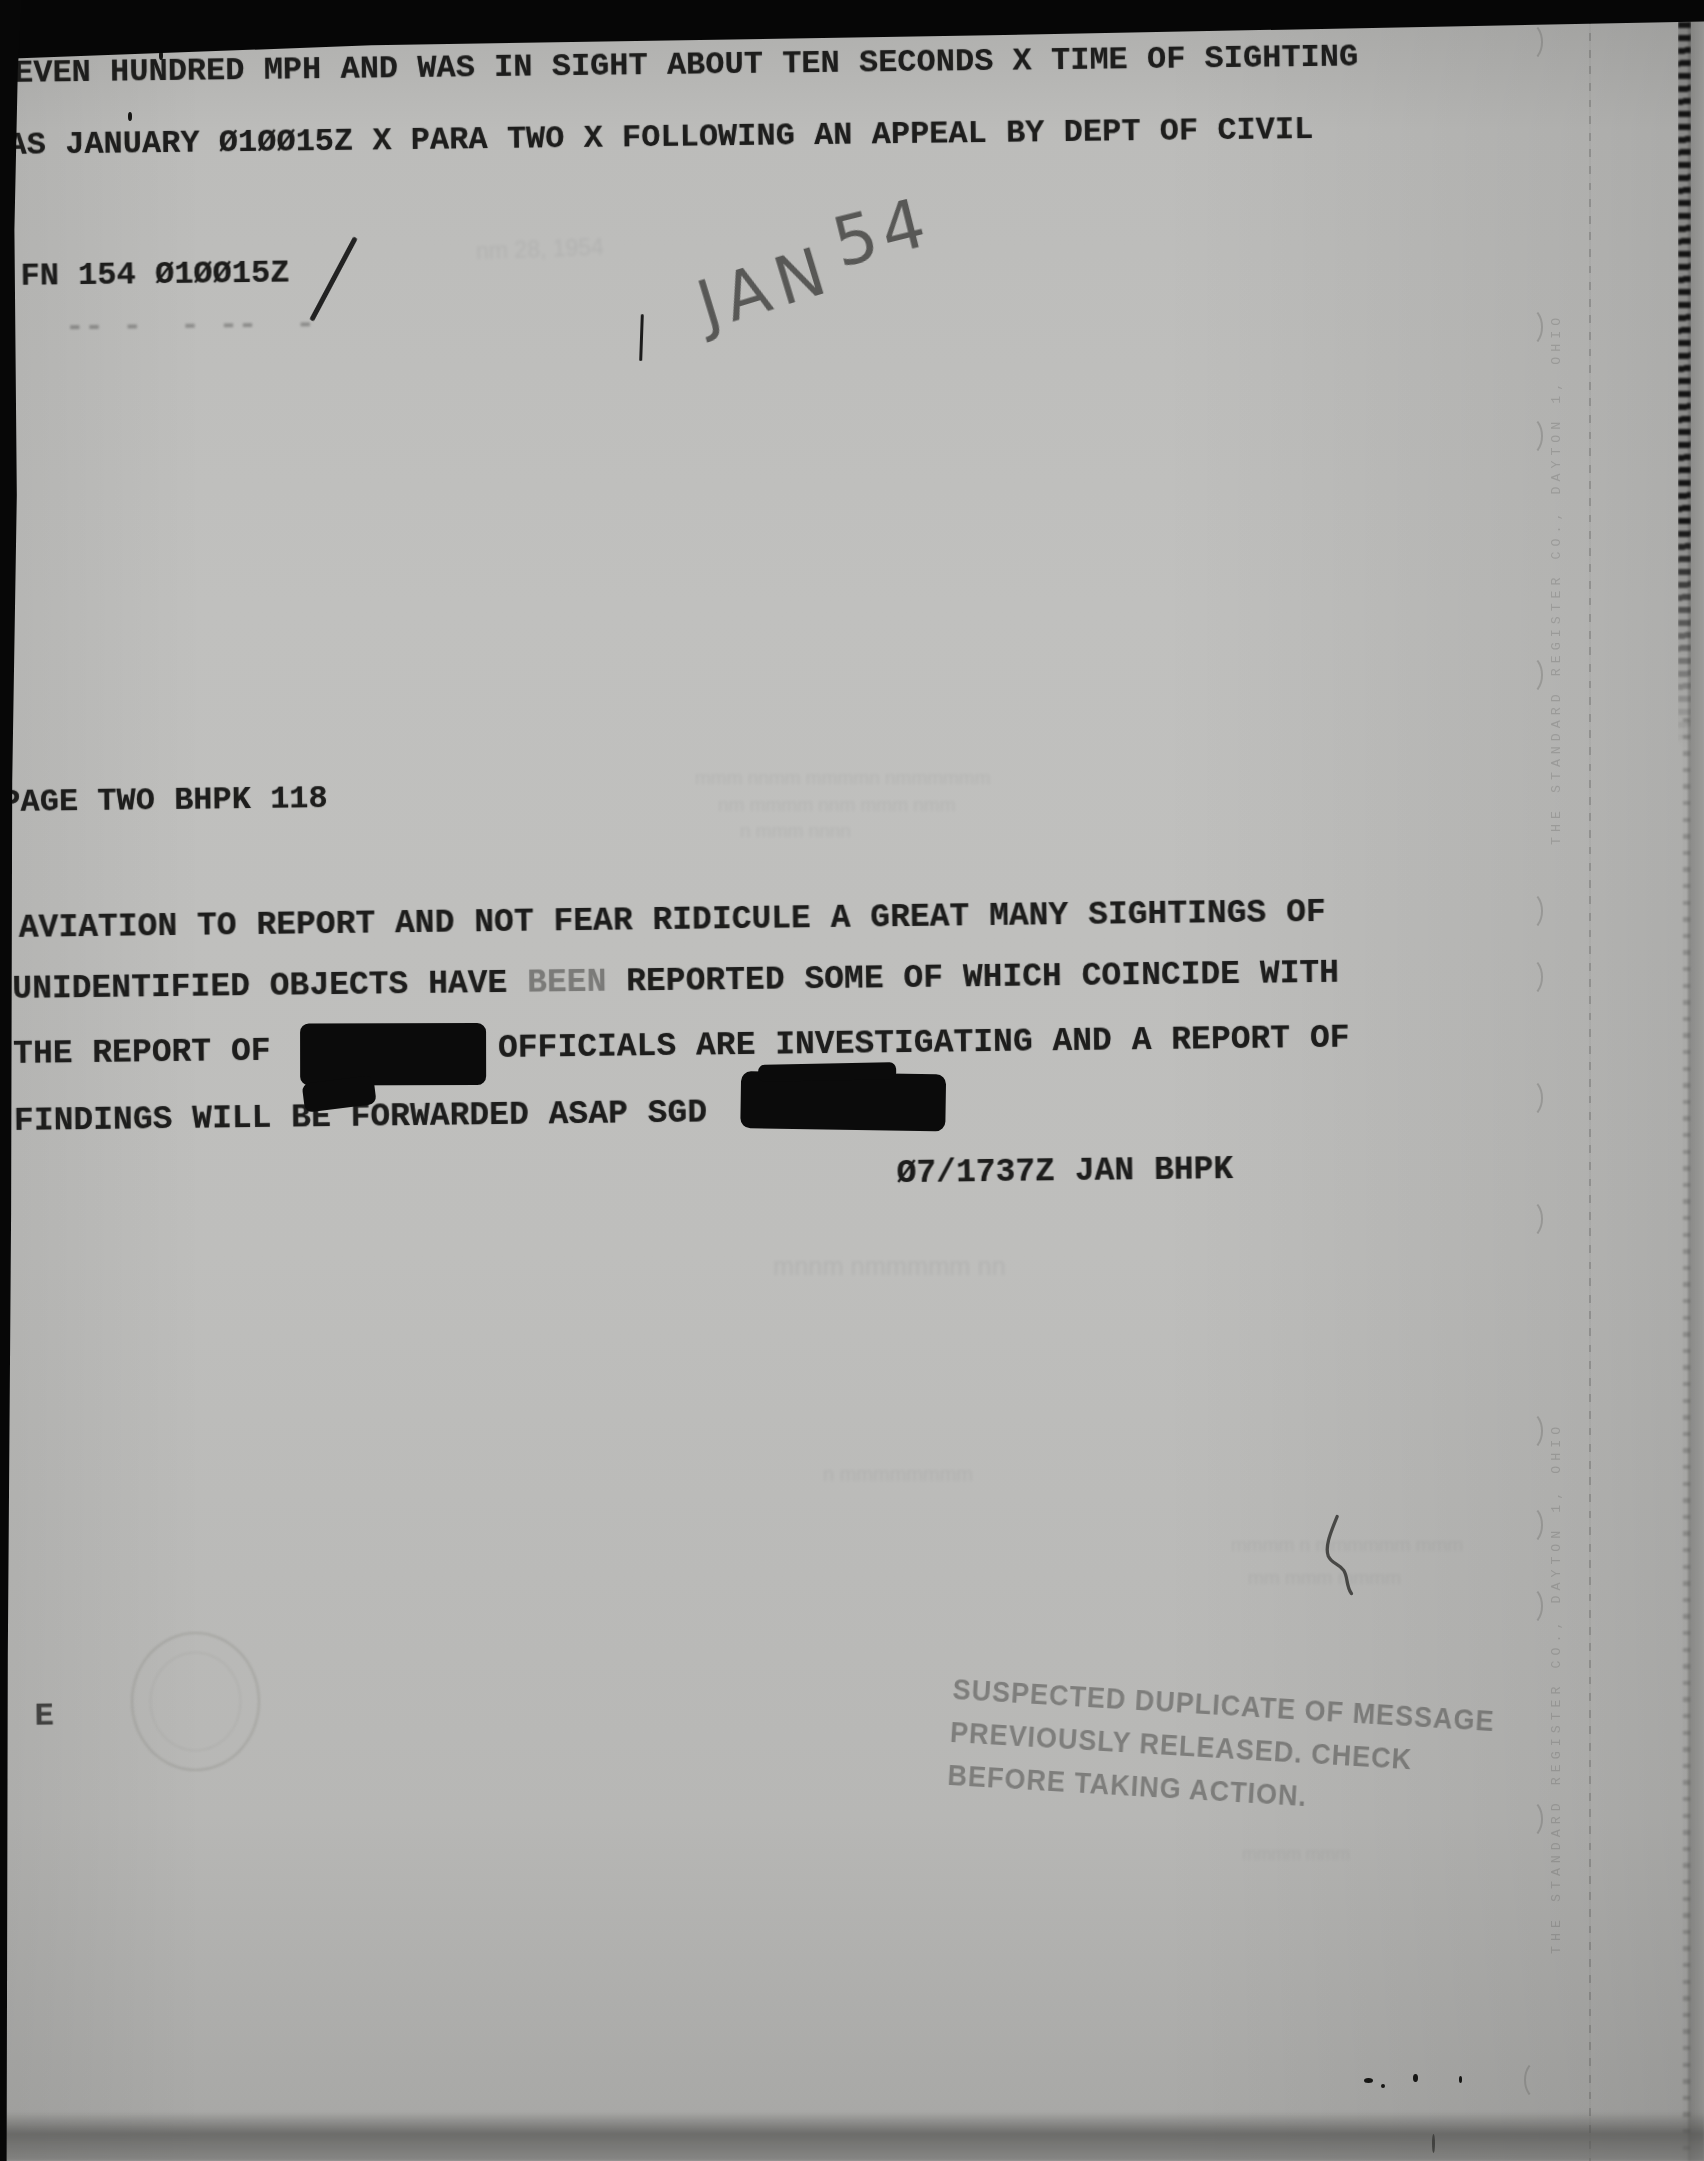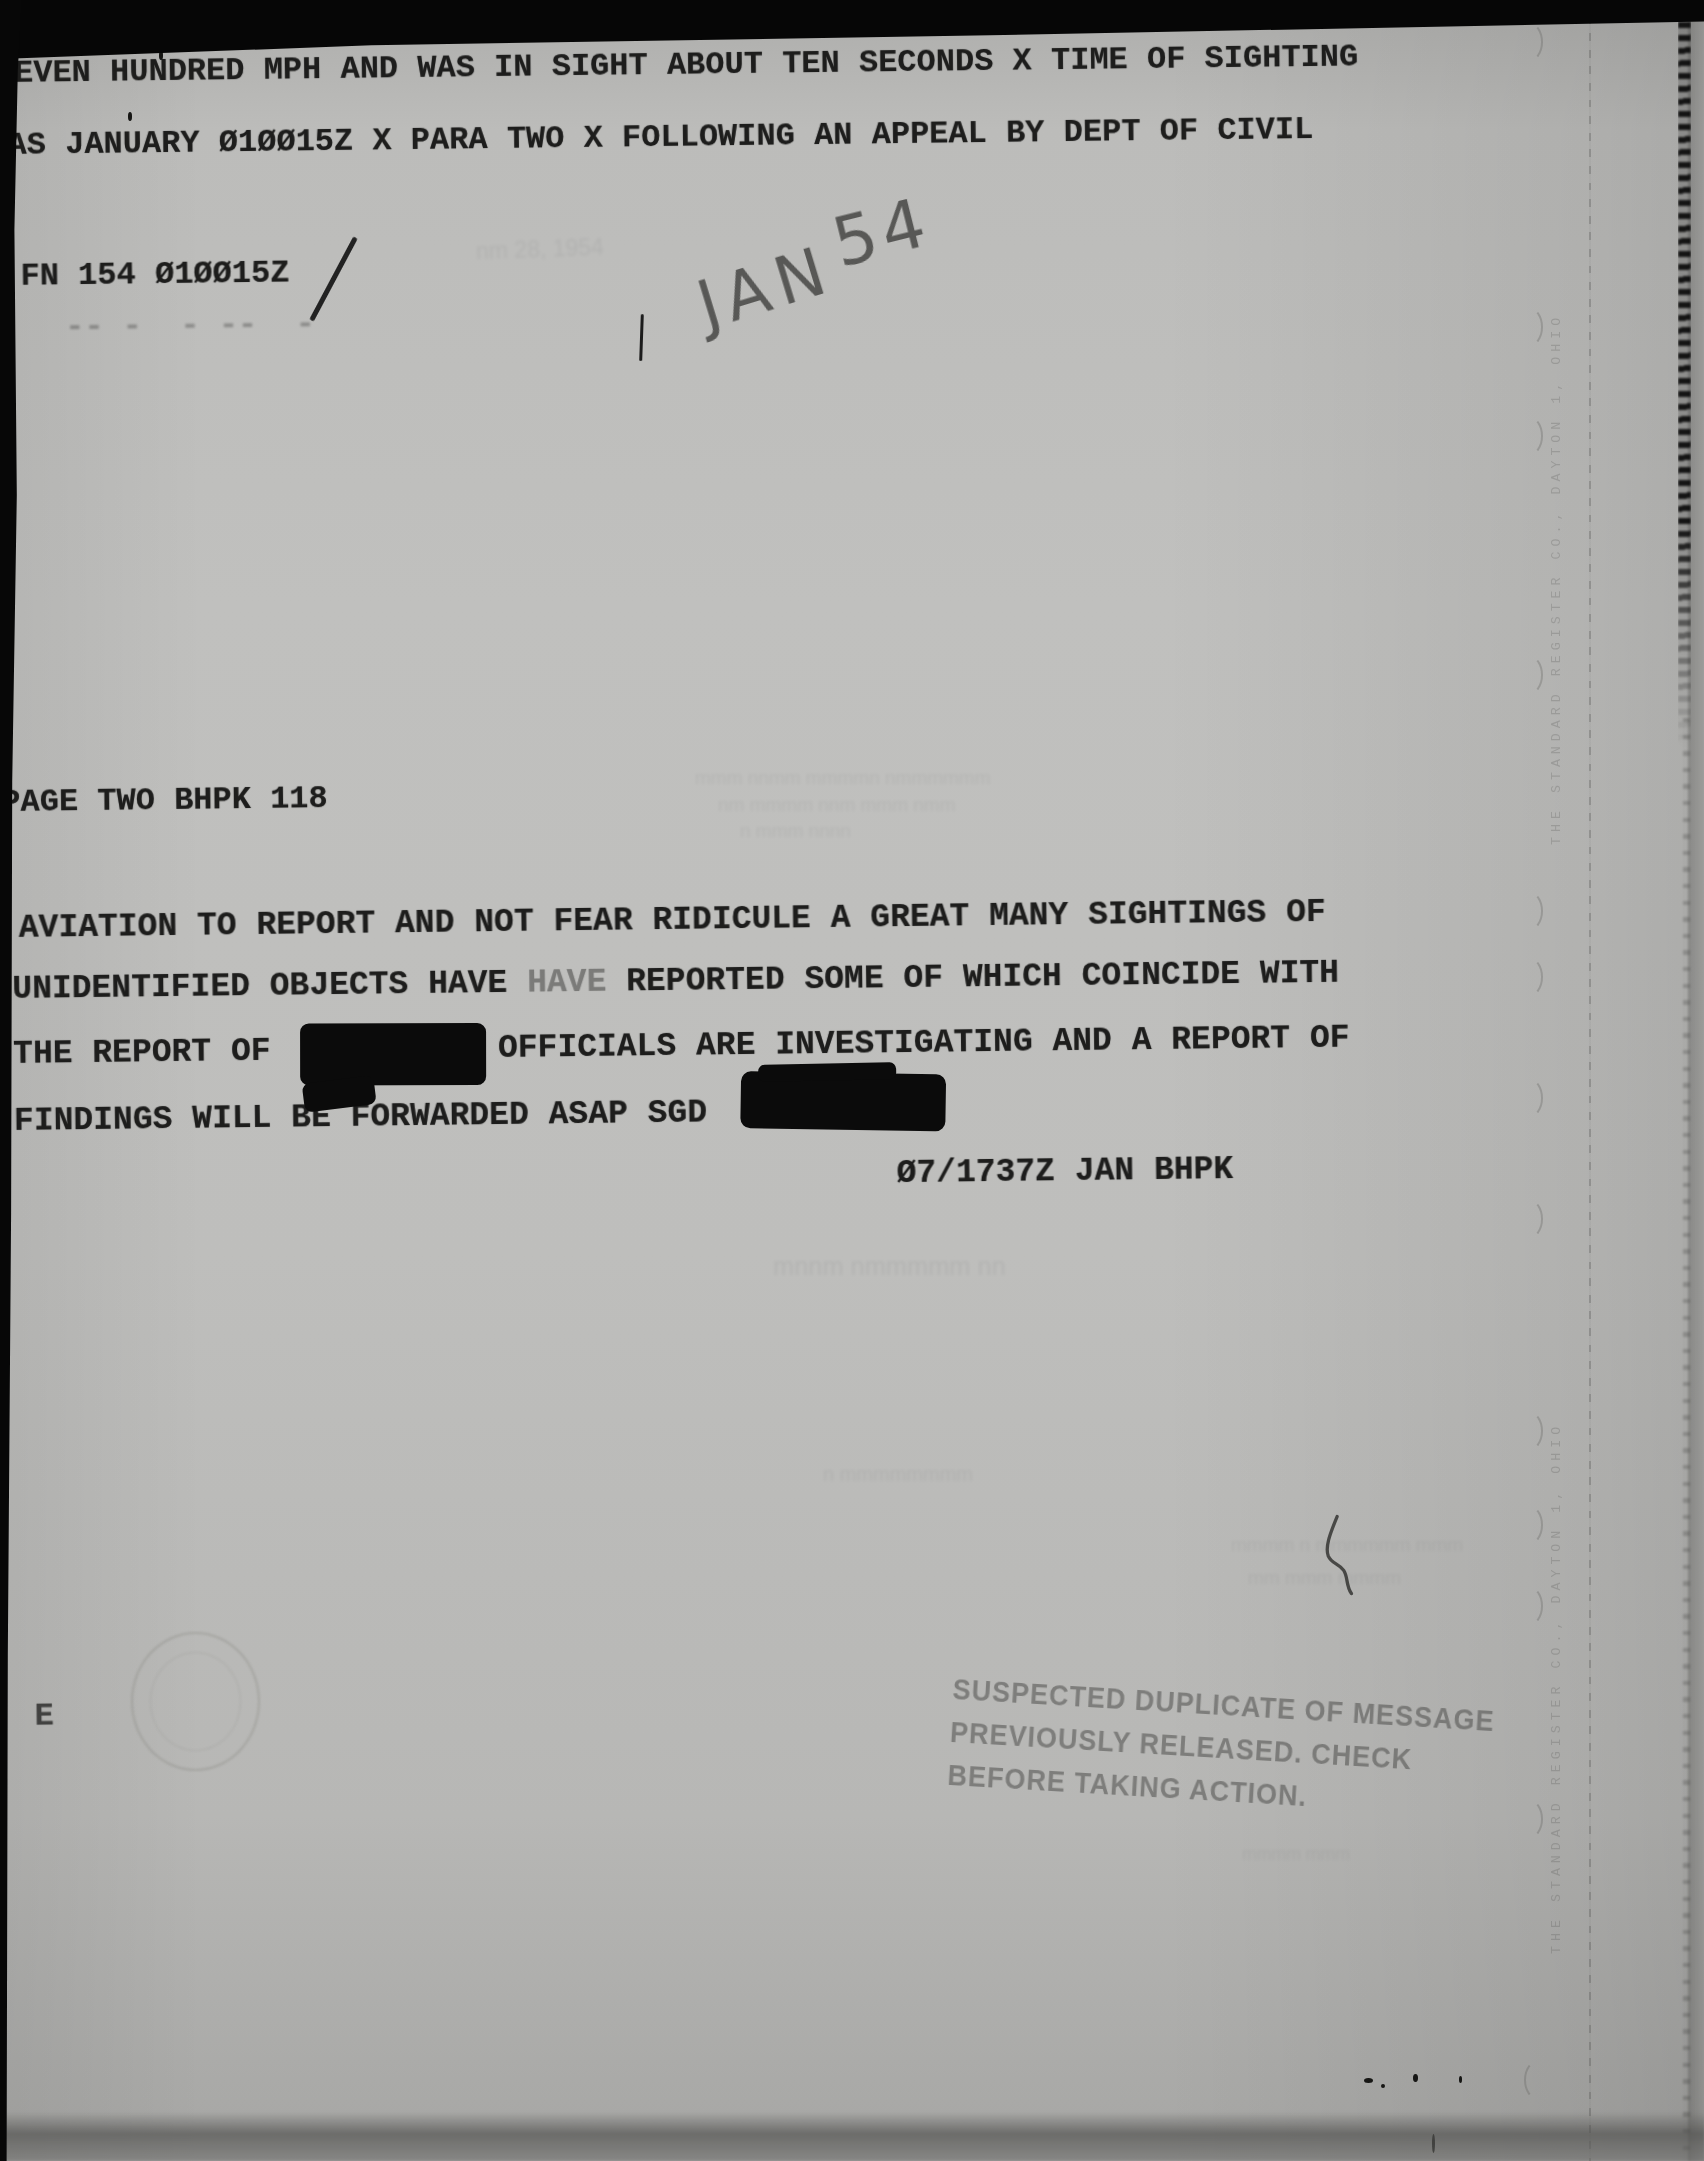--- a/index.html
+++ b/index.html
@@ -162,21 +162,21 @@
 
   <div class="typed-layer">
     <div class="tline f58" style="left:10px;top:19px;">S REPORTED TRAVELLING IN A NORTHERLY LINE</div>
     <div class="tline f58" style="left:14px;top:55px;">EVEN HUNDRED MPH AND WAS IN SIGHT ABOUT TEN SECONDS X TIME OF SIGHTING</div>
     <div class="tline f58" style="left:6.6px;top:127px;">AS JANUARY Ø1ØØ15Z X PARA TWO X FOLLOWING AN APPEAL BY DEPT OF CIVIL</div>
     <div class="tline f58" style="left:18px;top:258px;">FN 154 Ø1ØØ15Z</div>
     <div class="tline f58 erased" style="left:62px;top:309px;">-- -  - --  -</div>
     <div class="tline f58" style="left:-7.7px;top:784px;">PAGE TWO BHPK 118</div>
 
     <div class="tline f60" style="left:8.3px;top:910px;">AVIATION TO REPORT AND NOT FEAR RIDICULE A GREAT MANY SIGHTINGS OF</div>
-    <div class="tline f60" style="left:1.1px;top:971px;"><span>UNIDENTIFIED OBJECTS HAVE </span><span class="faded">HAVE</span><span> REPORTED SOME OF WHICH COINCIDE WITH</span></div>
+    <div class="tline f60" style="left:1.1px;top:971px;"><span>UNIDENTIFIED OBJECTS HAVE </span><span class="faded">BEEN</span><span> REPORTED SOME OF WHICH COINCIDE WITH</span></div>
     <div class="tline f60" style="left:1.1px;top:1036px;">THE REPORT OF</div>
     <div class="tline f60" style="left:486px;top:1036px;">OFFICIALS ARE INVESTIGATING AND A REPORT OF</div>
     <div class="tline f60" style="left:1.1px;top:1103px;">FINDINGS WILL BE FORWARDED ASAP SGD</div>
     <div class="tline f60" style="left:883px;top:1166px;">Ø7/1737Z JAN BHPK</div>
     <div class="tline f58" style="left:14.4px;top:1698px;opacity:.75;">E</div>
 
     <div class="redaction" id="redact1"></div>
     <div class="redaction" id="redact2"></div>
   </div>
 

